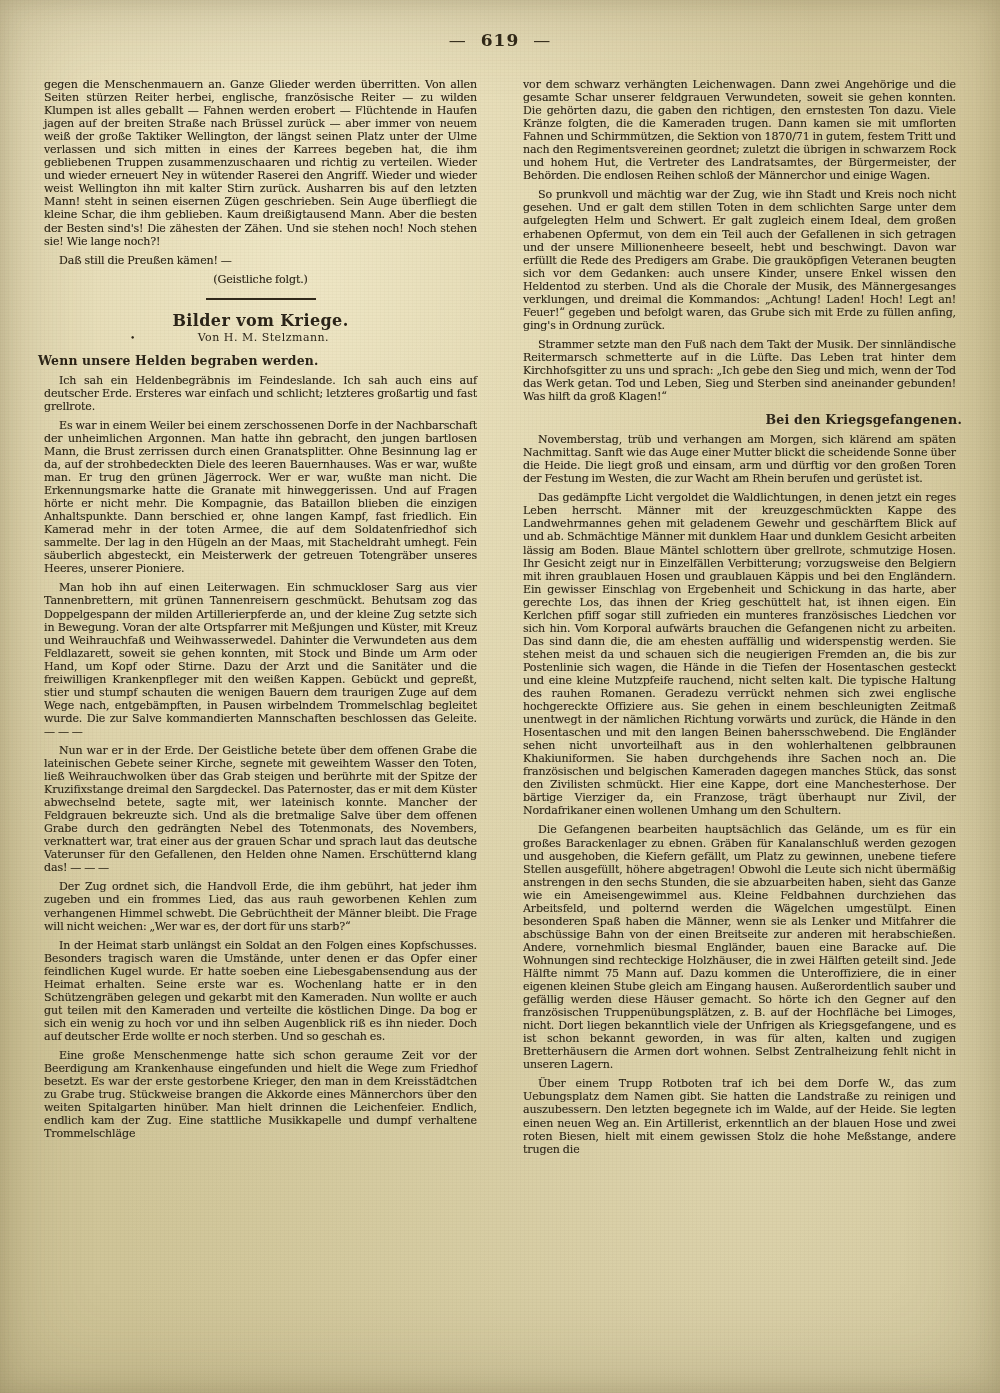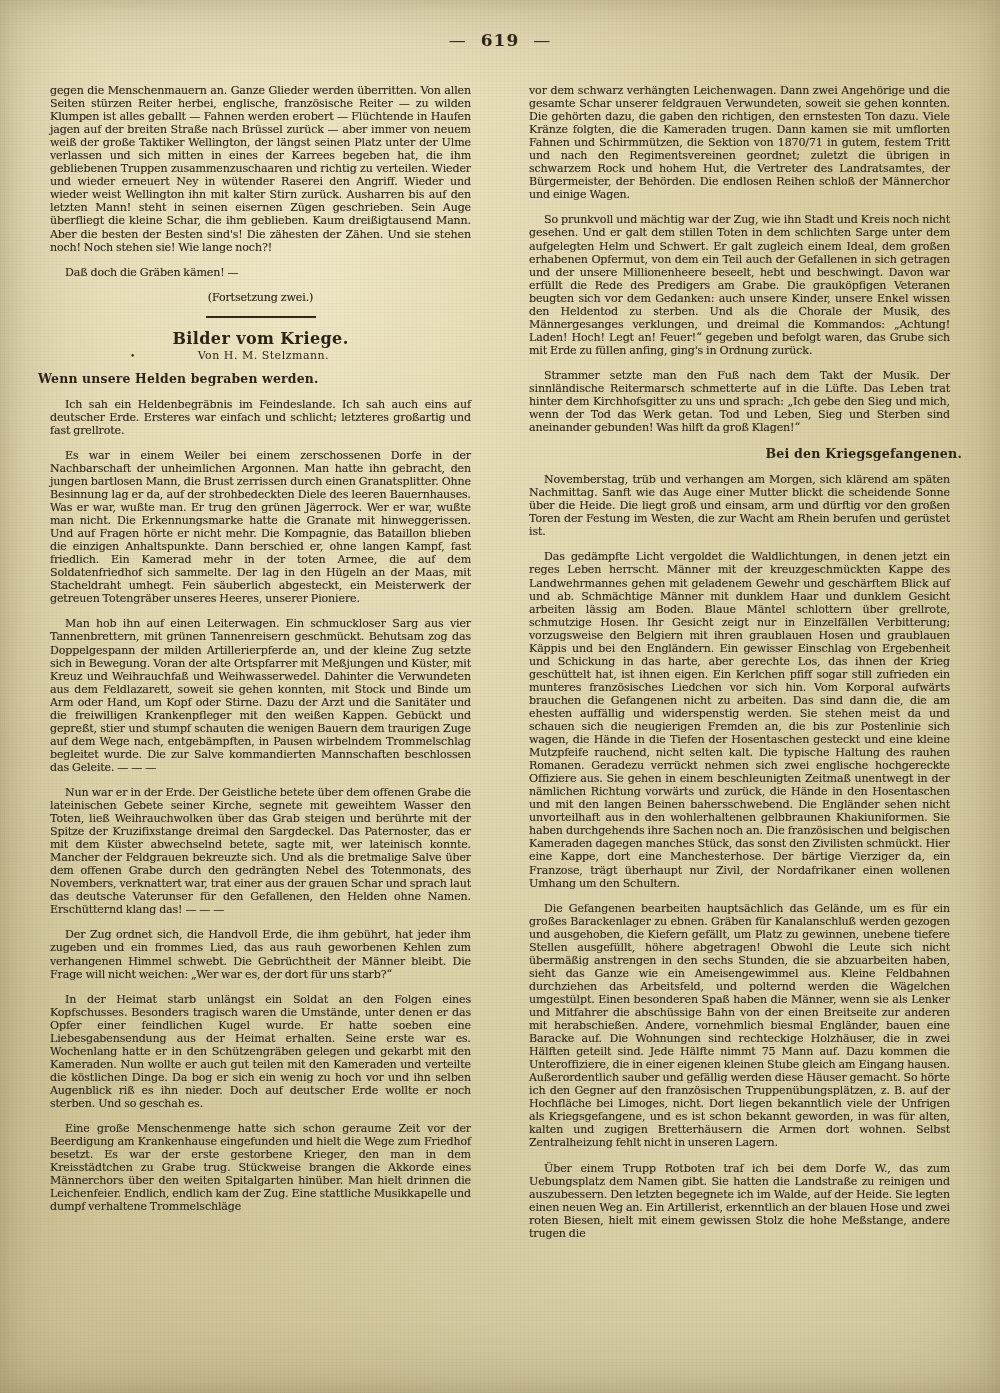--- a/index.html
+++ b/index.html
@@ -65,21 +65,21 @@
     gap: 26px;
   }
   .col {
     width: 50%;
     box-sizing: border-box;
   }
   .col.left { padding-right: 4px; }
   .col.right { padding-left: 4px; }
 
   p {
-    margin: 12px;
+    margin: 6px;
     font-size: 11.1px;
     line-height: 13.05px;
     text-align: justify;
     text-justify: inter-word;
     hyphens: manual;
     font-family: "DejaVu Serif", serif;
     letter-spacing: -0.15px;
     word-spacing: -0.4px;
     color: #2d2619;
     text-shadow: 0 0 0.6px rgba(45,38,25,0.35);
@@ -135,22 +135,22 @@
   <div class="grain"></div>
 
   <div class="folio">
     <span class="dash">—</span><span>619</span><span class="dash">—</span>
   </div>
 
   <div class="columns">
 
     <div class="col left">
       <p class="noindent">gegen die Menschenmauern an. Ganze Glieder werden überritten. Von allen Seiten stürzen Reiter herbei, englische, französische Reiter — zu wilden Klumpen ist alles geballt — Fahnen werden erobert — Flüchtende in Haufen jagen auf der breiten Straße nach Brüssel zurück — aber immer von neuem weiß der große Taktiker Wellington, der längst seinen Platz unter der Ulme verlassen und sich mitten in eines der Karrees begeben hat, die ihm gebliebenen Truppen zusammenzuschaaren und richtig zu verteilen. Wieder und wieder erneuert Ney in wütender Raserei den Angriff. Wieder und wieder weist Wellington ihn mit kalter Stirn zurück. Ausharren bis auf den letzten Mann! steht in seinen eisernen Zügen geschrieben. Sein Auge überfliegt die kleine Schar, die ihm geblieben. Kaum dreißigtausend Mann. Aber die besten der Besten sind's! Die zähesten der Zähen. Und sie stehen noch! Noch stehen sie! Wie lange noch?!</p>
-      <p class="indent">Daß doch die Gräben kämen! —</p>
-      <p class="center" style="margin-top:4px;">(Fortsetzung zwei.)</p>
+      <p class="indent">Daß still die Preußen kämen! —</p>
+      <p class="center" style="margin-top:4px;">(Geistliche folgt.)</p>
 
       <div class="rule"></div>
 
       <h2 class="art-title">Bilder vom Kriege.</h2>
       <div class="byline">
         <span class="star">•</span><span>Von H. M. Stelzmann.</span>
       </div>
 
       <h3 class="sect">Wenn unsere Helden begraben werden.</h3>
 

